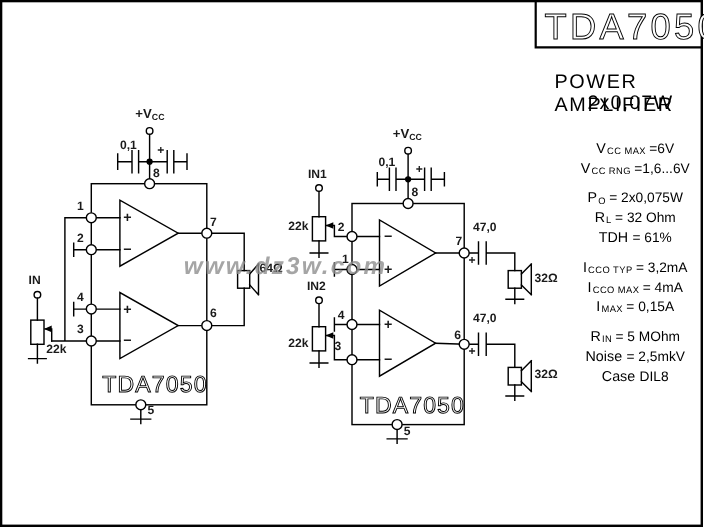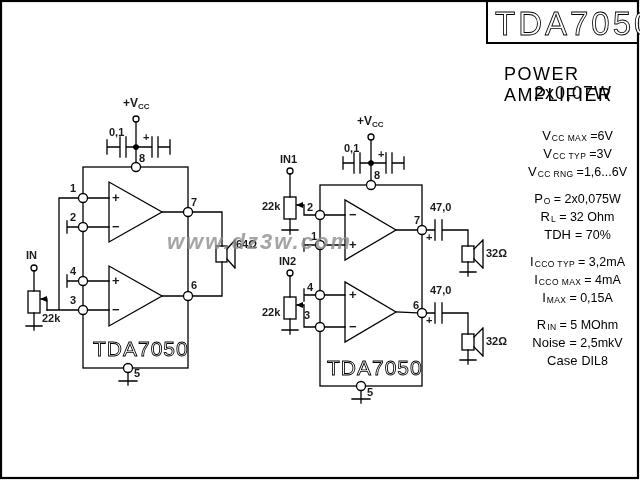--- a/index.html
+++ b/index.html
@@ -150,25 +150,24 @@
     <text x="495" y="35" font-size="33" letter-spacing="3" class="hollow">TDA7050</text>
     <text x="93" y="356" font-size="21" letter-spacing="1" class="hollow">TDA7050</text>
     <text x="327" y="375" font-size="21" letter-spacing="1" class="hollow">TDA7050</text>
   </svg>
 
   <span class="tb-line1">POWER AMPLIFIER</span>
   <span class="tb-line2">2x0,07W</span>
 
   <div id="specs">
     <div class="spec-line"><span class="spec-main">V</span><span class="spec-sub">CC MAX</span><span class="spec-val">=6V</span></div>
-    <div class="spec-line"><span class="spec-main">V</span><span class="spec-sub">CC TYP</span><span class="spec-val">=3V</span></div>
     <div class="spec-line"><span class="spec-main">V</span><span class="spec-sub">CC RNG</span><span class="spec-val">=1,6...6V</span></div>
     <div class="spec-line gap"><span class="spec-main">P</span><span class="spec-sub">O</span><span class="spec-val">= 2x0,075W</span></div>
     <div class="spec-line"><span class="spec-main">R</span><span class="spec-sub">L</span><span class="spec-val">= 32 Ohm</span></div>
-    <div class="spec-line"><span class="spec-main">TDH</span><span class="spec-sub"></span><span class="spec-val">= 70%</span></div>
+    <div class="spec-line"><span class="spec-main">TDH</span><span class="spec-sub"></span><span class="spec-val">= 61%</span></div>
     <div class="spec-line gap"><span class="spec-main">I</span><span class="spec-sub">CCO TYP</span><span class="spec-val">= 3,2mA</span></div>
     <div class="spec-line"><span class="spec-main">I</span><span class="spec-sub">CCO MAX</span><span class="spec-val">= 4mA</span></div>
     <div class="spec-line"><span class="spec-main">I</span><span class="spec-sub">MAX</span><span class="spec-val">= 0,15A</span></div>
     <div class="spec-line gap"><span class="spec-main">R</span><span class="spec-sub">IN</span><span class="spec-val">= 5 MOhm</span></div>
     <div class="spec-line"><span class="spec-main">Noise</span><span class="spec-sub"></span><span class="spec-val">= 2,5mkV</span></div>
     <div class="spec-line"><span class="spec-main">Case</span><span class="spec-sub"></span><span class="spec-val">DIL8</span></div>
   </div>
 
   <span class="lbl" style="left:123px;top:97px;"><span class="vcc-main">+V</span><span class="vcc-sub">CC</span></span>
   <span class="lbl" style="left:109px;top:126px;">0,1</span>

